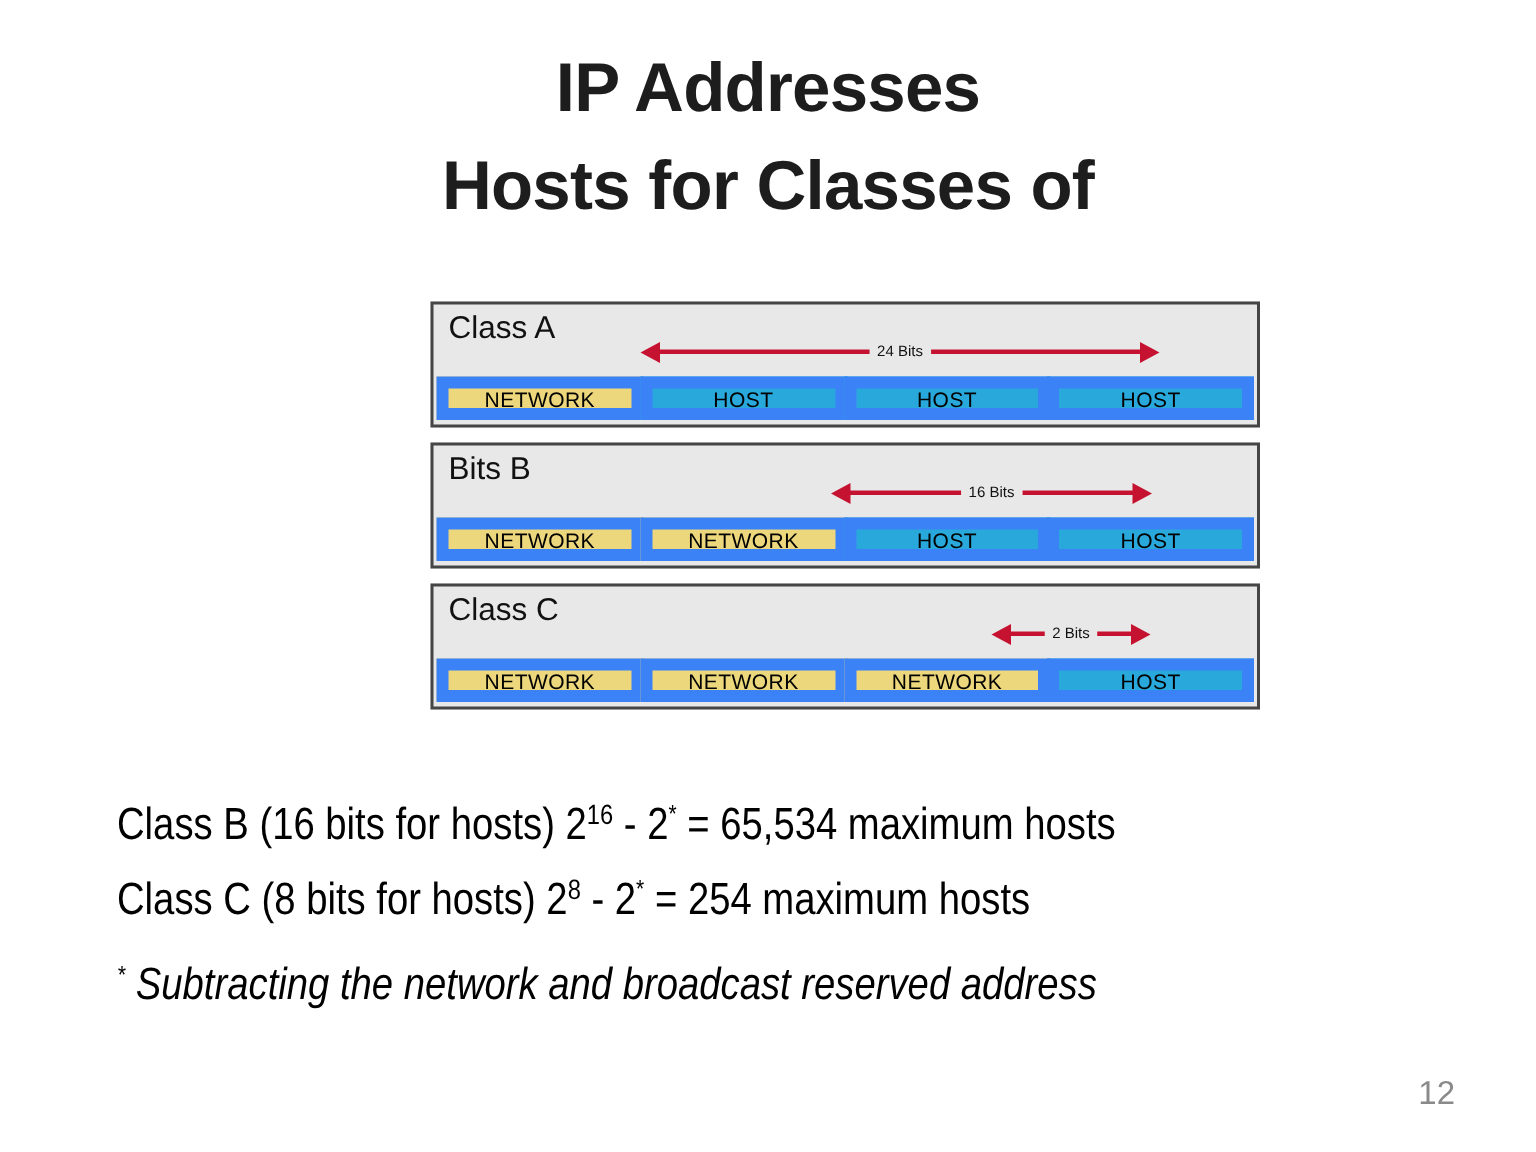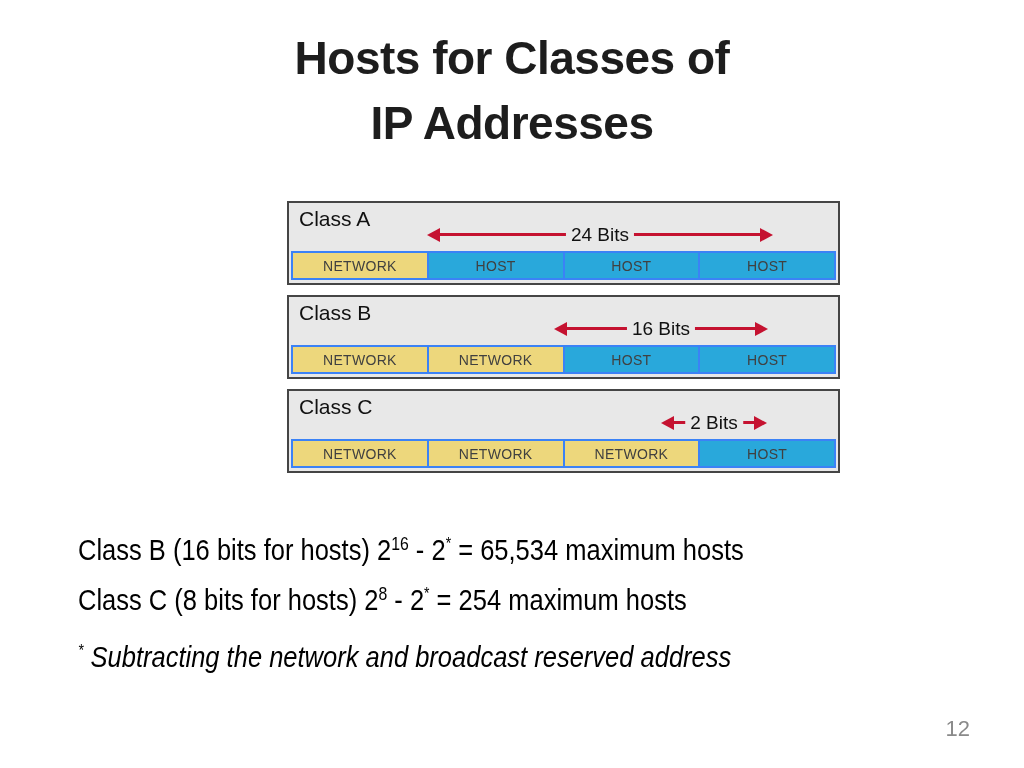--- a/index.html
+++ b/index.html
@@ -9,56 +9,56 @@
   }
   
   .title{position:absolute;top:26px;left:0;width:100%;text-align:center;
     font-size:46px;font-weight:700;line-height:1.42;color:#1d1d1d;letter-spacing:-0.5px;}
   
   .diagram{position:absolute;left:287px;top:201px;width:553px;}
   .panel{position:relative;height:84px;margin-bottom:10px;background:var(--panel-bg);
     border:2px solid #454545;box-sizing:border-box;}
   .panel-label{position:absolute;top:4px;left:10px;font-size:21px;color:#111;}
   .cells{position:absolute;left:2px;right:2px;bottom:3px;height:29px;display:flex;}
-  .cell{flex:1;margin-left:-2px;border:2px solid #3b82f6;box-sizing:border-box;
+  .cell{flex:1;margin-left:-2px;border:8px solid #3b82f6;box-sizing:border-box;
     display:flex;align-items:center;justify-content:center;
-    font-size:14px;letter-spacing:0.3px;color:#404040;background:#ccc;}
+    font-size:14px;letter-spacing:0.3px;color:#000000;background:#ccc;}
   .cell:first-child{margin-left:0;}
   .cell.network{background:var(--network-fill);}
   .cell.host{background:var(--host-fill);}
   
   .arrow{position:absolute;top:23px;height:18px;}
   .panel-a .arrow{left:138px;width:346px;}
   .panel-b .arrow{left:265px;width:214px;}
   .panel-c .arrow{left:372px;width:106px;}
   .arrow-line{position:absolute;left:6px;right:6px;top:50%;height:3px;margin-top:-2px;background:var(--arrow-red);}
   .ah{position:absolute;top:50%;width:0;height:0;border-top:7px solid transparent;border-bottom:7px solid transparent;margin-top:-7.5px;}
   .ah-left{left:0;border-right:13px solid var(--arrow-red);}
   .ah-right{right:0;border-left:13px solid var(--arrow-red);}
   .arrow-label{position:absolute;left:50%;top:50%;transform:translate(-50%,-50%);
-    background:var(--panel-bg);padding:0 5px;font-size:19px;white-space:nowrap;color:#111;}
+    background:var(--panel-bg);padding:0 5px;font-size:10px;white-space:nowrap;color:#111;}
   
   .formula{position:absolute;left:78px;font-size:30px;color:#000;}
   .cond{display:inline-block;transform:scaleX(0.85);transform-origin:left center;white-space:nowrap;}
   .f1{top:481px;} .f2{top:533px;} .f3{top:583px;}
   sup.sp{font-size:0.62em;vertical-align:baseline;position:relative;top:-0.55em;}
   sup.star{font-size:0.55em;top:-0.65em;}
   
   .footnote{position:absolute;left:78px;top:640px;font-size:30px;font-style:italic;color:#000;}
   
   .page-number{position:absolute;top:716px;right:54px;font-size:22px;color:var(--page-gray);}
 </style>
 </head>
 <body>
 
 <div class="slide" style="--network-fill: #EDD77C; --host-fill: #29A8DB; --arrow-red: #C51230; --panel-bg: #E8E8E8; --page-gray: #8A8A8A;">
 
   <div class="title">
+    <div>IP Addresses</div>
     <div>Hosts for Classes of</div>
-    <div>IP Addresses</div>
   </div>
 
   <div class="diagram">
 
     <div class="panel panel-a">
       <div class="panel-label">Class A</div>
       <div class="arrow">
         <div class="ah ah-left"></div>
         <div class="arrow-line"></div>
         <div class="ah ah-right"></div>
@@ -66,21 +66,21 @@
       </div>
       <div class="cells">
         <div class="cell network">NETWORK</div>
         <div class="cell host">HOST</div>
         <div class="cell host">HOST</div>
         <div class="cell host">HOST</div>
       </div>
     </div>
 
     <div class="panel panel-b">
-      <div class="panel-label">Class B</div>
+      <div class="panel-label">Bits B</div>
       <div class="arrow">
         <div class="ah ah-left"></div>
         <div class="arrow-line"></div>
         <div class="ah ah-right"></div>
         <div class="arrow-label">16 Bits</div>
       </div>
       <div class="cells">
         <div class="cell network">NETWORK</div>
         <div class="cell network">NETWORK</div>
         <div class="cell host">HOST</div>

